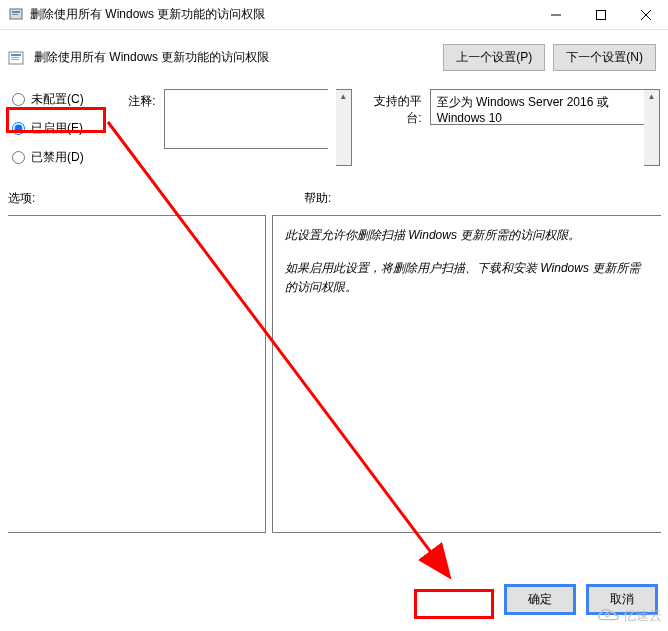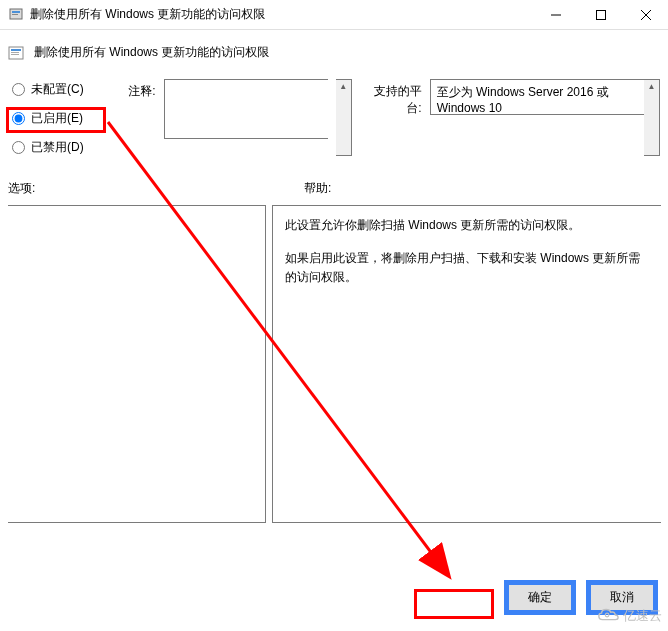--- a/index.html
+++ b/index.html
@@ -25,24 +25,24 @@
     .field-row { display: flex; gap: 8px; }
     .field-label { width: 60px; text-align: right; padding-top: 4px; font-size: 12px; }
     .comment-box { flex: 1; height: 60px; border: 1px solid #7a7a7a; border-right: none; background: #fff; padding: 4px; resize: none; font-family: inherit; font-size: 12px; }
     .platform-box { flex: 1; height: 36px; border: 1px solid #7a7a7a; border-right: none; background: #fff; padding: 4px 6px; font-size: 12px; display: flex; align-items: flex-start; }
     .scroll-hint { width: 16px; border: 1px solid #7a7a7a; border-left: none; background: #f0f0f0; display: flex; align-items: flex-start; justify-content: center; font-size: 8px; color: #606060; padding-top: 2px; }
     .labels-row { display: flex; margin-top: 24px; }
     .labels-row .opt-label { width: 296px; font-size: 12px; }
     .labels-row .help-label { font-size: 12px; }
     .panels { display: flex; gap: 6px; margin-top: 8px; }
     .options-panel { width: 258px; height: 318px; border: 1px solid #7a7a7a; border-left: none; background: #fff; }
-    .help-panel { flex: 1; height: 318px; border: 1px solid #7a7a7a; border-right: none; background: #fff; padding: 10px 12px; font-size: 12px; line-height: 1.6; margin-right: -1px; }
+    .help-panel { flex: 1; height: 318px; border: 1px solid #7a7a7a; border-right: none; background: #fff; padding: 10px 12px; font-size: 12px; line-height: 1.6; margin-right: -1px; font-style: italic; }
     .help-panel p { margin-bottom: 14px; }
     .bottom-buttons { position: absolute; bottom: 16px; right: 10px; display: flex; gap: 10px; }
-    .btn { padding: 4px 0; border: 5px solid #3b82f6; background: #e1e1e1; font-size: 12px; cursor: pointer; width: 72px; text-align: center; }
+    .btn { padding: 4px 0; border: 3px solid #3b82f6; background: #e1e1e1; font-size: 12px; cursor: pointer; width: 72px; text-align: center; }
     .highlight-radio { position: absolute; border: 3px solid #ff0000; pointer-events: none; }
     .highlight-ok { position: absolute; border: 3px solid #ff0000; pointer-events: none; }
     .arrow-svg { position: absolute; pointer-events: none; }
     .watermark { position: absolute; right: 6px; bottom: 6px; display: flex; align-items: flex-start; gap: 4px; color: #bfbfbf; font-size: 13px; z-index: 5; }
     .watermark-cloud { width: 22px; height: 16px; }
     .platform-wrap { display: flex; flex: 1; }
   </style>
 </head>
 <body>
 
@@ -79,20 +79,24 @@
   <div class="header-row">
     <span class="header-icon">
       <svg viewBox="0 0 16 16">
           <rect x="1" y="2" width="14" height="12" fill="#fff" stroke="#888"></rect>
           <rect x="3" y="4" width="10" height="2" fill="#4a90d9"></rect>
           <rect x="3" y="7" width="8" height="1" fill="#aaa"></rect>
           <rect x="3" y="9" width="8" height="1" fill="#aaa"></rect>
         </svg>
     </span>
     <span class="header-title">删除使用所有 Windows 更新功能的访问权限</span>
+    <div class="nav-buttons">
+      <button class="nav-btn">上一个设置(P)</button>
+      <button class="nav-btn">下一个设置(N)</button>
+    </div>
   </div>
 
   <div class="config-section">
     <div class="radio-group">
       <div class="radio-item">
         <input type="radio" name="config" id="r1" style="">
         <label for="r1">未配置(C)</label>
       </div>
       <div class="radio-item">
         <input type="radio" name="config" id="r2" checked="" style="">

